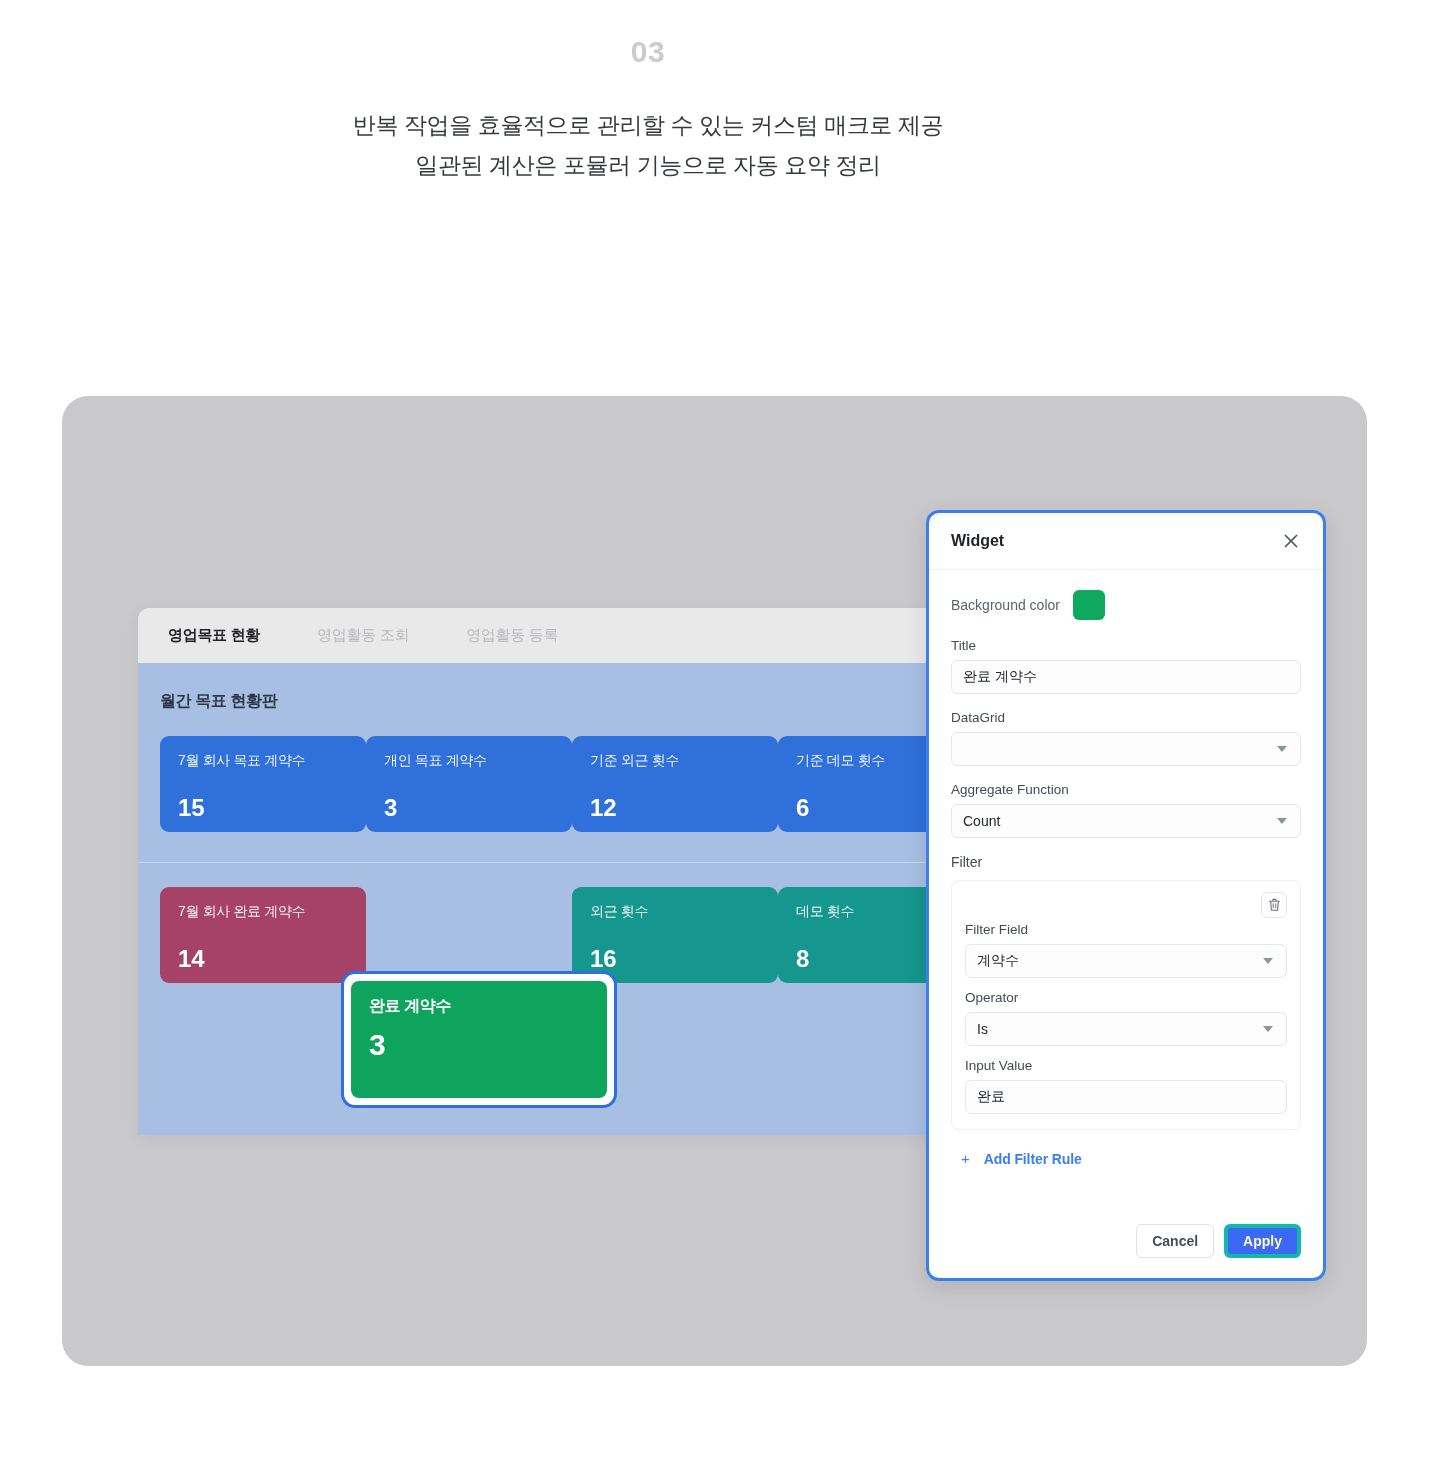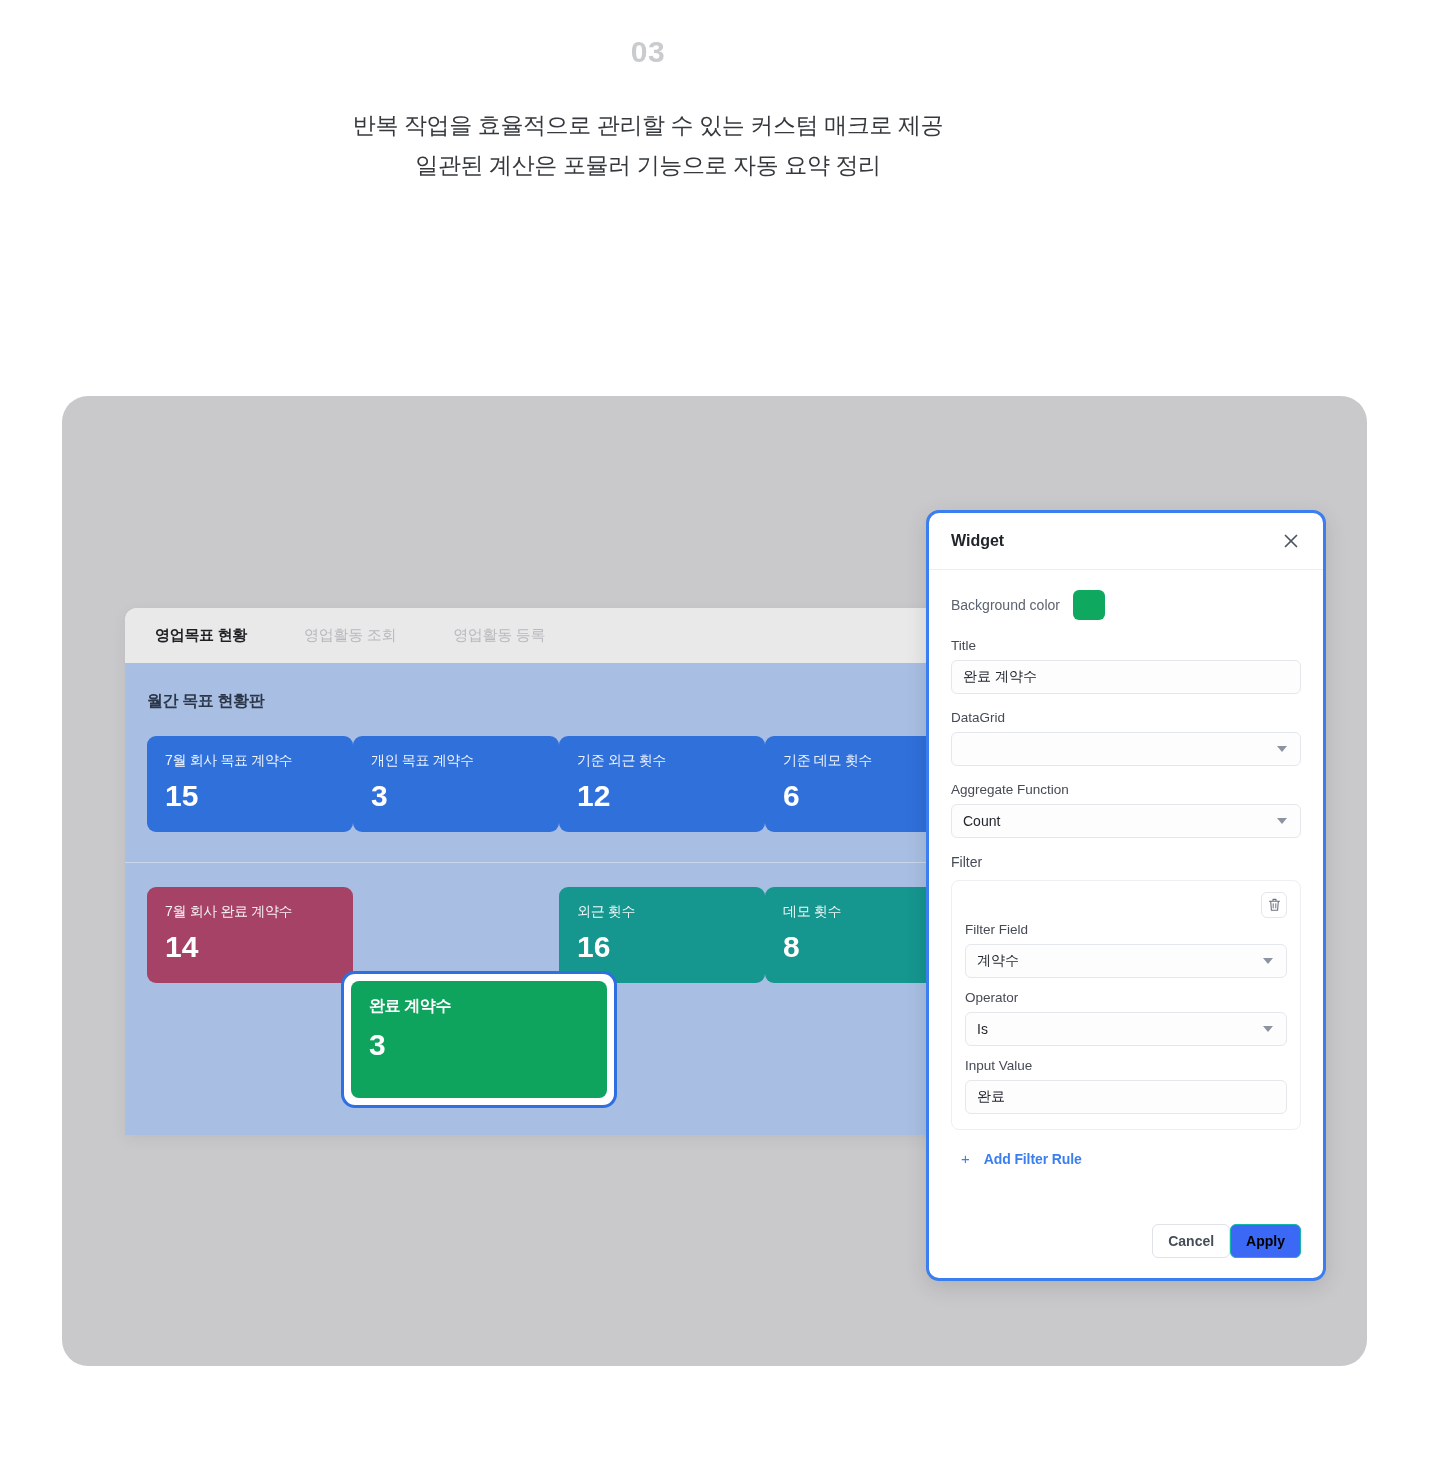--- a/index.html
+++ b/index.html
@@ -32,21 +32,21 @@
     position: absolute;
     left: 62px; top: 396px;
     width: 1305px; height: 970px;
     background: #c9c9cb;
     border-radius: 26px;
   }
 
   
   .dashboard {
     position: absolute;
-    left: 125px; top: 608px;
+    left: 138px; top: 608px;
     width: 900px; height: 527px;
     background: #e9e9ea;
     border-radius: 12px 12px 0 0;
     overflow: hidden;
     box-shadow: 0 4px 16px rgba(0,0,0,0.06);
   }
   .tabbar {
     height: 55px;
     display: flex; align-items: center;
     padding-left: 30px;
@@ -87,22 +87,22 @@
     position: relative;
     overflow: hidden;
   }
   .stat-card .lbl {
     font-size: 14px; font-weight: 500;
     color: rgba(255,255,255,0.93);
     letter-spacing: -0.35px; white-space: nowrap;
     line-height: 1.2;
   }
   .stat-card .val {
-    margin-top: 10px;
-    font-size: 30px; font-weight: 700; color: #ffffff;
+    margin-top: 26px;
+    font-size: 24px; font-weight: 700; color: #ffffff;
     line-height: 1.1;
   }
   .c-blue   { background: #3070db; }
   .c-crimson{ background: #a54266; }
   .c-teal   { background: #15968f; }
 
   
   .selected-wrap {
     position: absolute;
     left: 341px; top: 971px;
@@ -213,30 +213,30 @@
     display: flex; align-items: center; gap: 14px;
     margin-top: 20px;
     font-size: 14px; font-weight: 700; color: #3b7ef0;
     letter-spacing: -0.1px; padding-left: 10px;
   }
   .add-rule .plus { font-weight: 400; font-size: 15px; }
 
   .wp-footer {
     flex: 0 0 auto;
     display: flex; justify-content: flex-end; align-items: center;
-    padding: 0 22px 20px 34px;
+    gap: 10px; padding: 0 22px 20px 34px;
   }
   .btn {
     height: 34px; min-width: 64px;
     border-radius: 6px; font-size: 14px; font-weight: 600;
     display: flex; align-items: center; justify-content: center;
     padding: 0 15px; cursor: pointer;
   }
   .btn-cancel { background: #fff; border: 1px solid #dfe2e7; color: #474d58; }
-  .btn-apply  { background: #3b69f5; border: 1px solid #14b8a6; color: #000000; }
+  .btn-apply  { background: #3b69f5; border: 4px solid #14b8a6; color: #fef9c3; }
 </style>
 </head>
 <body>
 
 <div class="hero">
   <div class="hero-number">03</div>
   <div class="hero-sub">
     <div>반복 작업을 효율적으로 관리할 수 있는 커스텀 매크로 제공</div>
     <div>일관된 계산은 포뮬러 기능으로 자동 요약 정리</div>
   </div>

